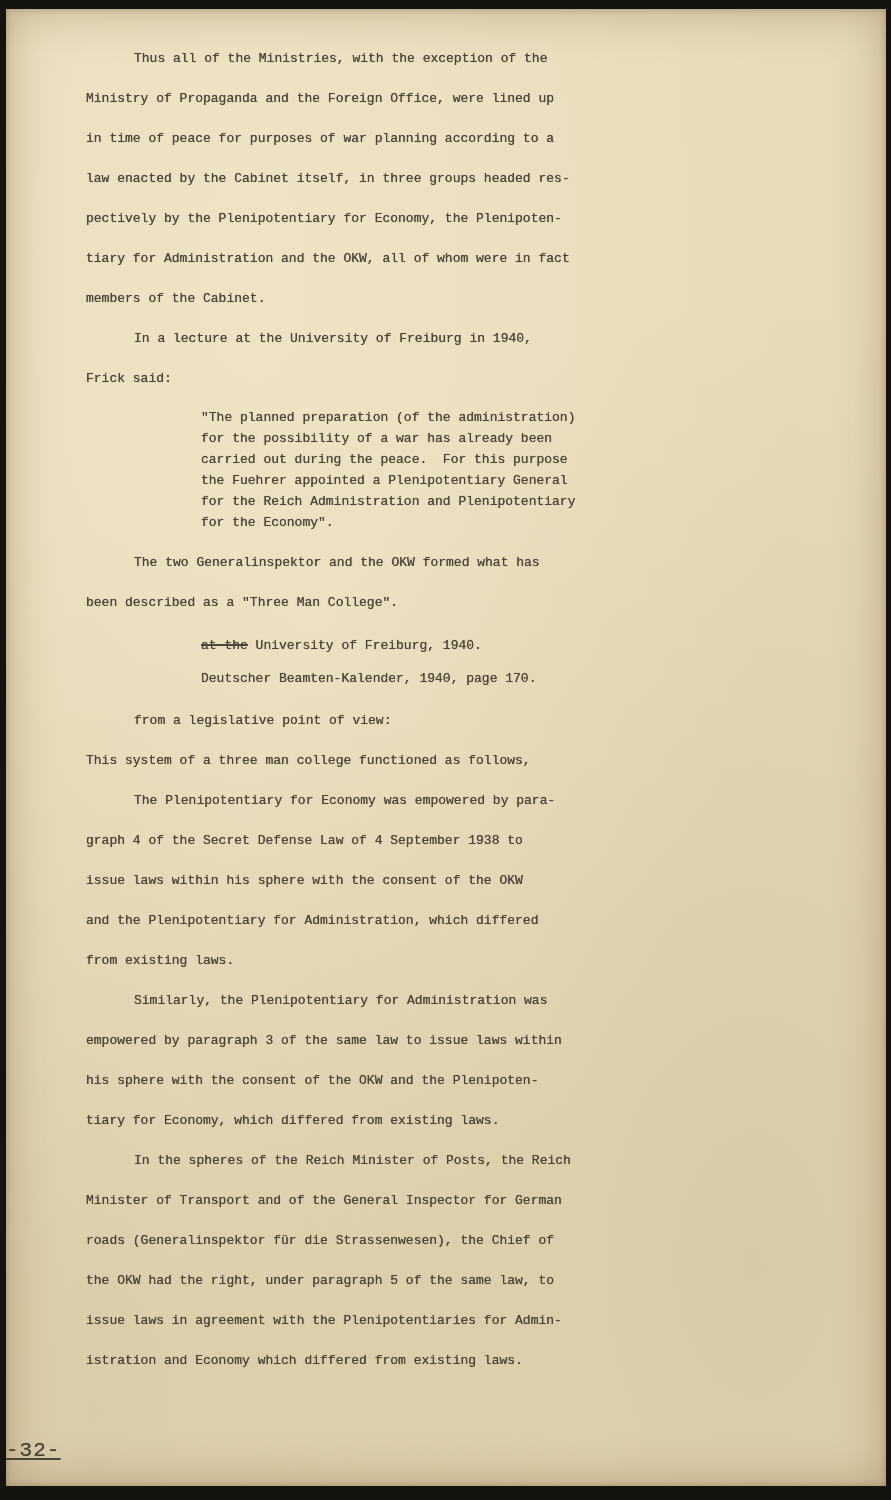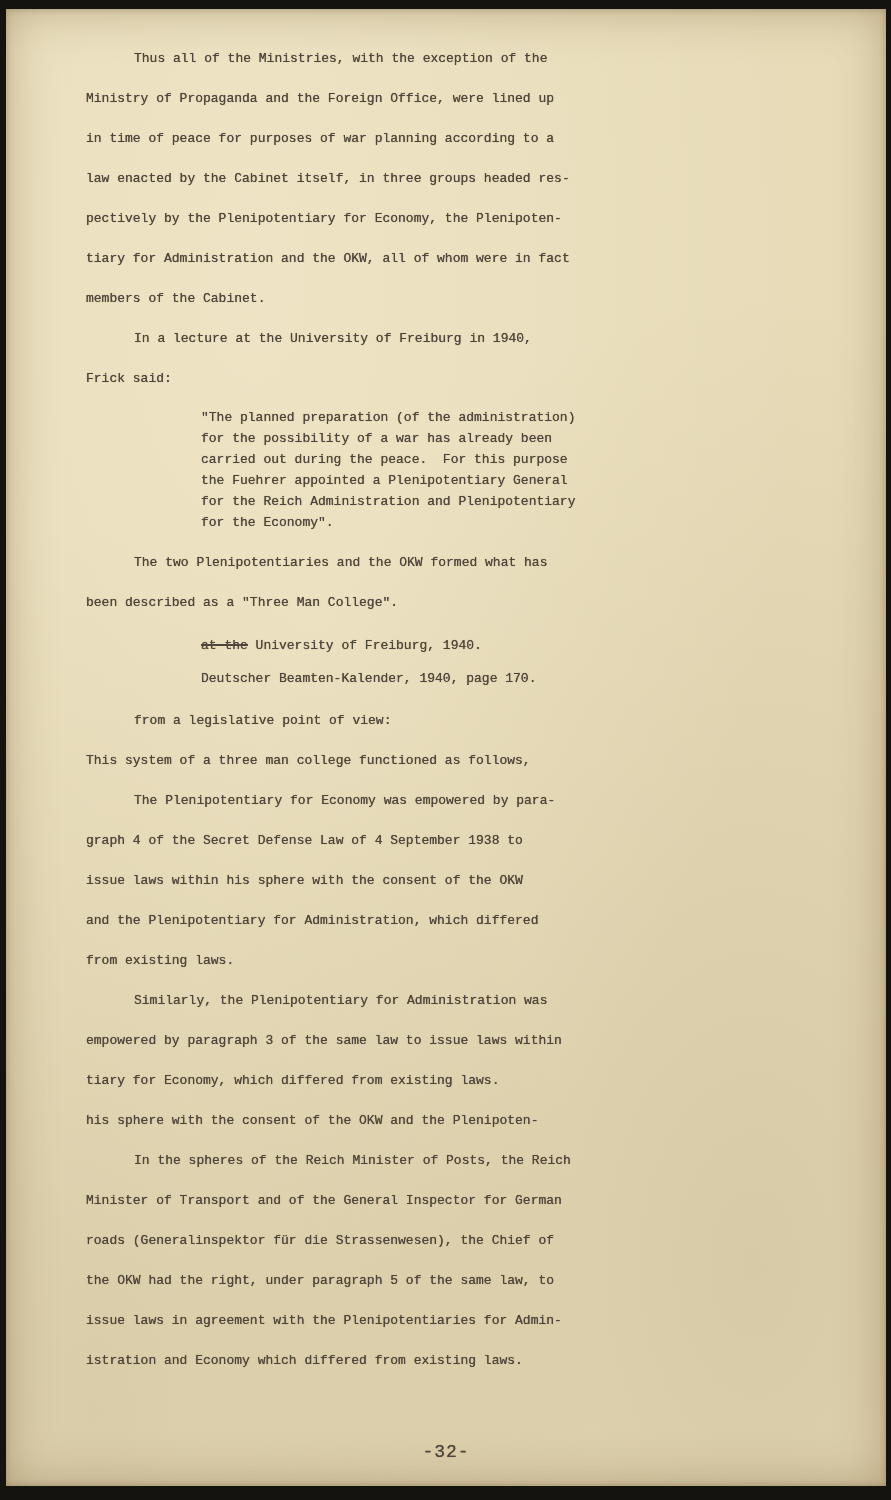--- a/index.html
+++ b/index.html
@@ -45,37 +45,38 @@
     text-underline-offset: 4px;
   }
   .u-strike {
     text-decoration: line-through;
     text-decoration-thickness: 1.5px;
   }
   .pageno {
     position: absolute;
     left: 0; right: 0;
     bottom: 24px;
-    text-align: center;
-    font-size: 18px;
+    text-align: left;
+    font-size: 21px;
     color: #4e463b;
     letter-spacing: 1px;
     text-shadow: 0 0 0.7px rgba(72,60,44,0.85);
+    text-decoration: underline;
   }
 </style>
 </head>
 <body>
 
 <div class="paper">
   <div class="content">
       <div class="block style-body"><div class="line">Thus all of the Ministries, with the exception of the</div><div class="line">Ministry of Propaganda and the Foreign Office, were lined up</div><div class="line">in time of peace for purposes of war planning according to a</div><div class="line">law enacted by the Cabinet itself, in three groups headed res-</div><div class="line">pectively by the Plenipotentiary for Economy, the Plenipoten-</div><div class="line">tiary for Administration and the OKW, all of whom were in fact</div><div class="line">members of the Cabinet.</div></div>
       <div class="block style-body"><div class="line">In a lecture at the University of Freiburg in 1940,</div><div class="line">Frick said:</div></div>
       <div class="block style-quote"><div class="line">"The planned preparation (of the administration)</div><div class="line">for the possibility of a war has already been</div><div class="line">carried out during the peace.  For this purpose</div><div class="line">the Fuehrer appointed a Plenipotentiary General</div><div class="line">for the Reich Administration and Plenipotentiary</div><div class="line">for the Economy".</div></div>
-      <div class="block style-body"><div class="line">The two Plenipotentiaries and the OKW formed what has</div><div class="line">been described as a "Three Man College".</div></div>
+      <div class="block style-body"><div class="line">The two Generalinspektor and the OKW formed what has</div><div class="line">been described as a "Three Man College".</div></div>
       <div class="block style-citation"><div class="line"><span class="u-strike">at the</span><span> University of Freiburg, 1940.</span></div></div>
       <div class="block style-citation"><div class="line">Deutscher Beamten-Kalender, 1940, page 170.</div></div>
       <div class="block style-body"><div class="line">from a legislative point of view:</div><div class="line">This system of a three man college functioned as follows,</div></div>
       <div class="block style-body"><div class="line">The Plenipotentiary for Economy was empowered by para-</div><div class="line">graph 4 of the Secret Defense Law of 4 September 1938 to</div><div class="line">issue laws within his sphere with the consent of the OKW</div><div class="line">and the Plenipotentiary for Administration, which differed</div><div class="line">from existing laws.</div></div>
-      <div class="block style-body"><div class="line">Similarly, the Plenipotentiary for Administration was</div><div class="line">empowered by paragraph 3 of the same law to issue laws within</div><div class="line">tiary for Economy, which differed from existing laws.</div><div class="line">his sphere with the consent of the OKW and the Plenipoten-</div></div>
+      <div class="block style-body"><div class="line">Similarly, the Plenipotentiary for Administration was</div><div class="line">empowered by paragraph 3 of the same law to issue laws within</div><div class="line">his sphere with the consent of the OKW and the Plenipoten-</div><div class="line">tiary for Economy, which differed from existing laws.</div></div>
       <div class="block style-body"><div class="line">In the spheres of the Reich Minister of Posts, the Reich</div><div class="line">Minister of Transport and of the General Inspector for German</div><div class="line">roads (Generalinspektor für die Strassenwesen), the Chief of</div><div class="line">the OKW had the right, under paragraph 5 of the same law, to</div><div class="line">issue laws in agreement with the Plenipotentiaries for Admin-</div><div class="line">istration and Economy which differed from existing laws.</div></div>
     </div>
   <div class="pageno">-32-</div>
 </div>
 
 </body></html>

